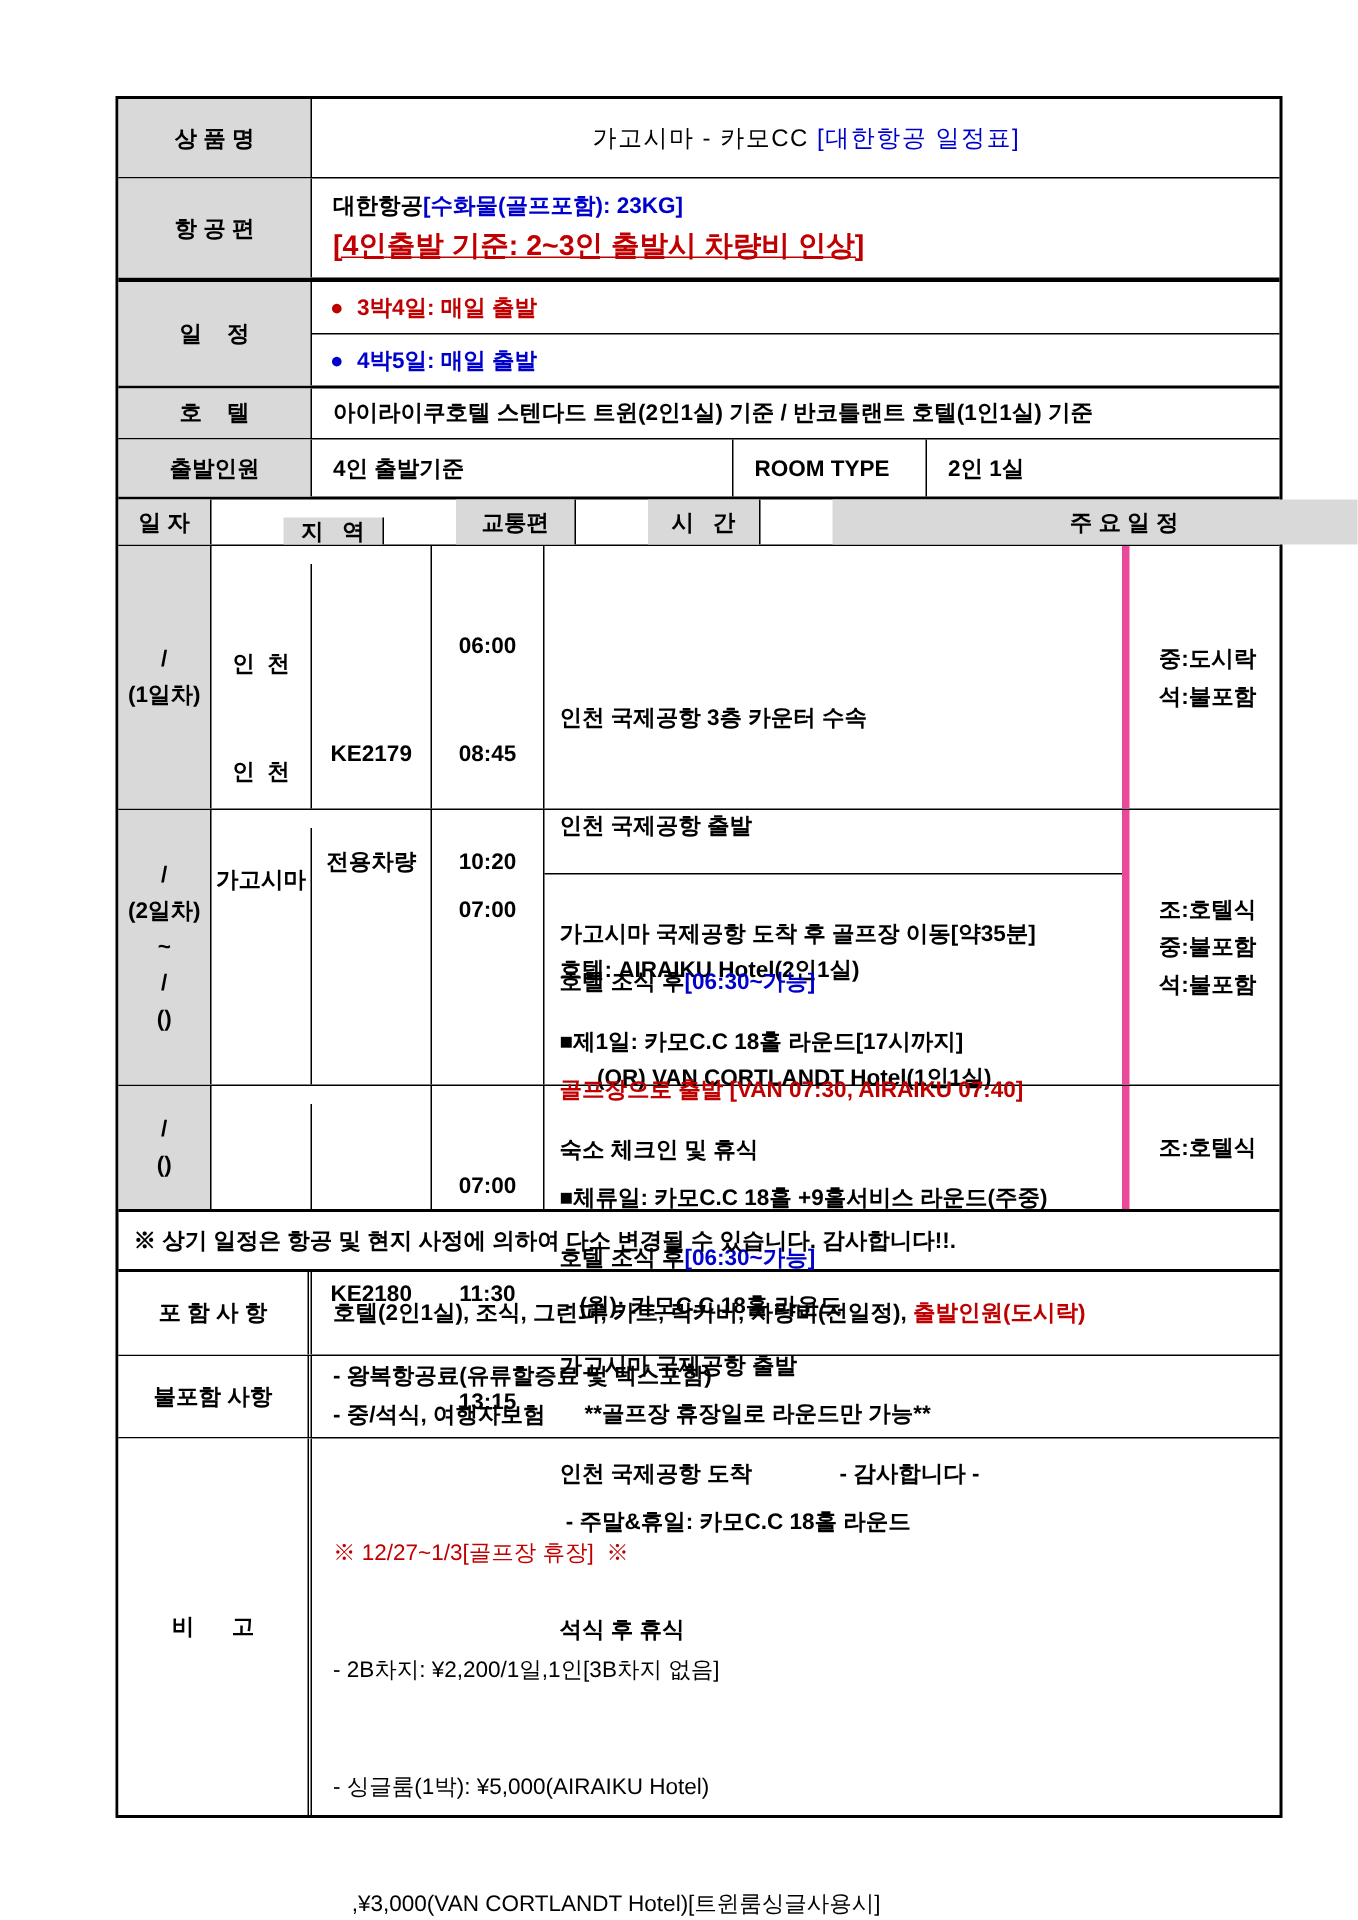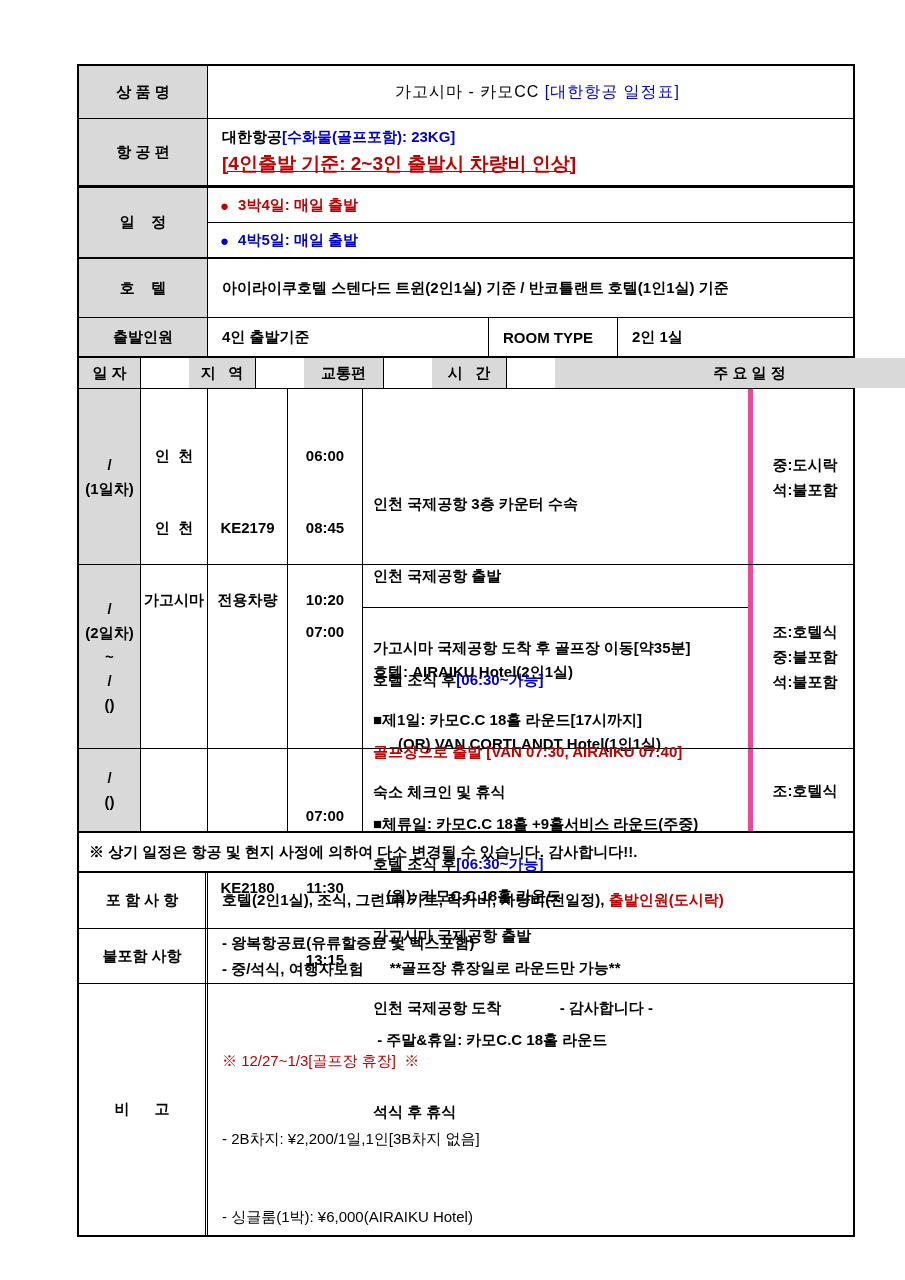--- a/index.html
+++ b/index.html
@@ -25,29 +25,29 @@
   .r-product { height: 53px; }
   .r-product .title { font-size: 16px; font-weight: 400; letter-spacing: 1px; text-align: center; }
   .r-flight { height: 67px; }
   .fline1 { font-weight: 700; }
   .fline2 { font-weight: 700; font-size: 19px; text-decoration: underline; margin-top: 4px; }
   .r-schedopt { height: 73px; border-top: 2px solid #000; border-bottom: 2px solid #000; }
   .opt-wrap { flex: 1; display: flex; flex-direction: column; }
   .opt { flex: 1; display: flex; align-items: center; padding-left: 12px; font-weight: 700; }
   .opt + .opt { border-top: 1px solid #000; }
   .dot { font-size: 15px; margin-right: 9px; }
-  .r-hotel { height: 59px; }
+  .r-hotel { height: 34px; }
   .r-pax { height: 40px; border-bottom: 2px solid #000; }
   .pax-val { width: 281px; border-right: 1px solid #000; display: flex; align-items: center; padding-left: 14px; font-weight: 700; }
   .roomtype-lbl { width: 129px; border-right: 1px solid #000; display: flex; align-items: center; padding-left: 14px; font-weight: 700; }
   .roomtype-val { flex: 1; display: flex; align-items: center; padding-left: 14px; font-weight: 700; }
   .r-head { height: 31px; gap: 48px; }
   .hcell { background: #d9d9d9; display: flex; align-items: center; justify-content: center; font-weight: 700; border-right: 1px solid #000; white-space: pre; flex: none; }
   .hcell:last-child, .nobr { border-right: none !important; }
-  .cw0 { width: 62px; } .cw1 { width: 67px; } .cw2 { width: 80px; } .cw3 { width: 75px; } .cw4 { width: 390px; } .cw5 { width: 104px; }
+  .cw0 { width: 62px; } .cw1 { width: 67px; margin-top: 12px; } .cw2 { width: 80px; } .cw3 { width: 75px; } .cw4 { width: 390px; } .cw5 { width: 104px; }
   .c-date { width: 62px; background: #d9d9d9; border-right: 1px solid #000; display: flex; flex-direction: column; justify-content: center; text-align: center; line-height: 24px; flex: none; }
   .c-col { border-right: 1px solid #000; text-align: center; padding-top: 7px; line-height: 24px; white-space: pre; flex: none; }
   .c-main { width: 390px; border-right: 5px solid #ec4899; flex: none; line-height: 24px; white-space: pre; }
   .c-main .pad { padding: 7px 0 0 10px; }
   .c-meal { width: 104px; display: flex; flex-direction: column; justify-content: center; align-items: center; line-height: 25px; flex: none; }
   .r-day1 { height: 176px; }
   .day1-top { height: 122px; }
   .day1-hotel { border-top: 1px solid #000; padding: 4px 0 0 10px; line-height: 24px; white-space: pre; }
   .r-day2 { height: 184px; }
   .r-day3 { height: 84px; border-bottom: 2px solid #000; }
@@ -235,21 +235,21 @@
       <div class="line">- 왕복항공료(유류할증료 및 텍스포함)</div>
       <div class="line">- 중/석식, 여행자보험</div>
     </div>
   </div>
 
   <div class="trow r-rem">
     <div class="lblw w-lbl">비      고</div>
     <div class="rem-content">
       <div class="line red">※ 12/27~1/3[골프장 휴장]  ※</div>
       <div class="line">- 2B차지: ¥2,200/1일,1인[3B차지 없음]</div>
-      <div class="line">- 싱글룸(1박): ¥6,000(AIRAIKU Hotel)</div>
+      <div class="line">- 싱글룸(1박): ¥5,000(AIRAIKU Hotel)</div>
       <div class="line">   ,¥3,000(VAN CORTLANDT Hotel)[트윈룸싱글사용시]</div>
       
       
       
       
       
     </div>
   </div>
 
 </div>

